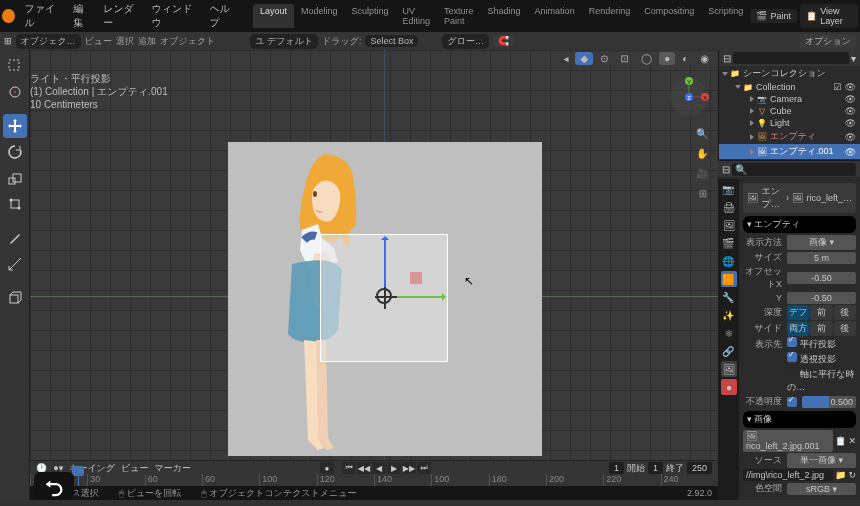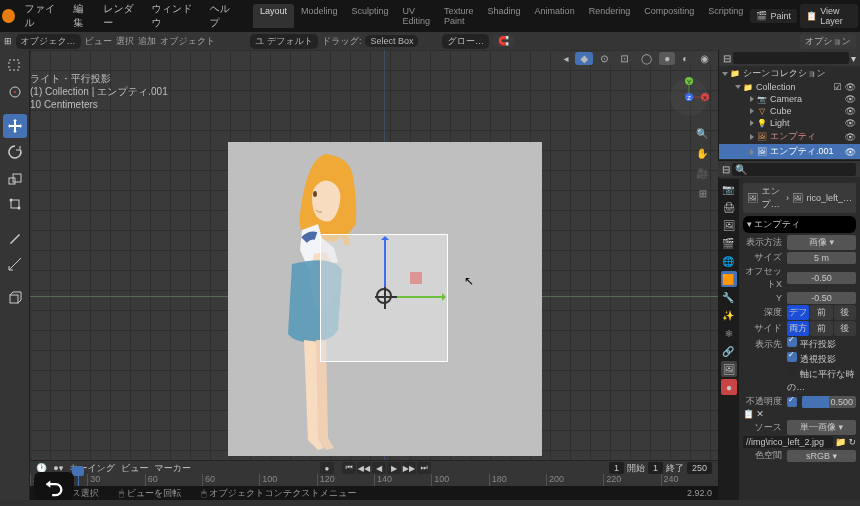--- a/index.html
+++ b/index.html
@@ -96,21 +96,21 @@
 .props-panel{flex:1;padding:2px 4px;font-size:9px;overflow:hidden;}
 .props-head{height:16px;display:flex;align-items:center;gap:2px;}
 .props-head .fld{background:#1f1f1f;flex:1;padding:1px 3px;border-radius:2px;}
 .breadc{background:#3a3a3a;padding:2px 4px;border-radius:2px;margin:2px 0;display:flex;gap:3px;align-items:center;}
 .section-h{background:#000000;padding:2px 4px;margin:3px 0 2px;border-radius:6px;}
 .prop-row{display:flex;align-items:center;margin:1px 0;gap:2px;}
 .prop-label{width:42px;text-align:right;padding-right:3px;color:#aaa;}
 .prop-val{flex:1;background:#545454;border-radius:2px;padding:1px 3px;text-align:center;}
 .btn-grp{display:flex;gap:1px;flex:1;}
 .bgp{flex:1;background:#3a3a3a;text-align:center;border-radius:2px;padding:1px 0;}
-.bgp.on{background:#1d4ed8;}
+.bgp.on{background:#0c4a6e;}
 .chk{width:10px;height:10px;background:#4571b5;border-radius:2px;display:inline-block;margin-right:3px;position:relative;}
 .chk::after{content:"✓";position:absolute;left:1px;top:-2px;font-size:8px;color:#fff;}
 .chk.off{background:#2a2a2a;}
 .chk.off::after{content:"";}
 .slider{flex:1;background:#545454;border-radius:2px;padding:1px 3px;text-align:right;position:relative;overflow:hidden;}
 .slider::before{content:"";position:absolute;left:0;top:0;bottom:0;width:50%;background:#4571b5;}
 .slider span{position:relative;}
 </style>
 </head>
 <body>
@@ -475,21 +475,23 @@
             </div>
           <div class="prop-row">
               <div class="prop-label"></div>
               <div style="flex:1"><span class="chk off"></span><span>軸に平行な時の…</span></div>
             </div>
           <div class="prop-row">
               <div class="prop-label">不透明度</div>
               <span class="chk"></span>
               <div class="slider"><span>0.500</span></div>
             </div>
-          <div class="prop-row">
+          <div class="section-h">▾ <span>画像</span></div>
+          <div class="prop-row">
+              <div class="prop-val" style="text-align:left">🖼 <span>rico_left_2.jpg.001</span></div>
               <span>📋</span>
               <span>✕</span>
             </div>
           <div class="prop-row">
               <div class="prop-label">ソース</div>
               <div class="prop-val"><span>単一画像</span> ▾</div>
             </div>
           <div class="prop-row">
               <div class="prop-val" style="text-align:left;background:#1f1f1f">//img\rico_left_2.jpg</div>
               <span>📁</span>

